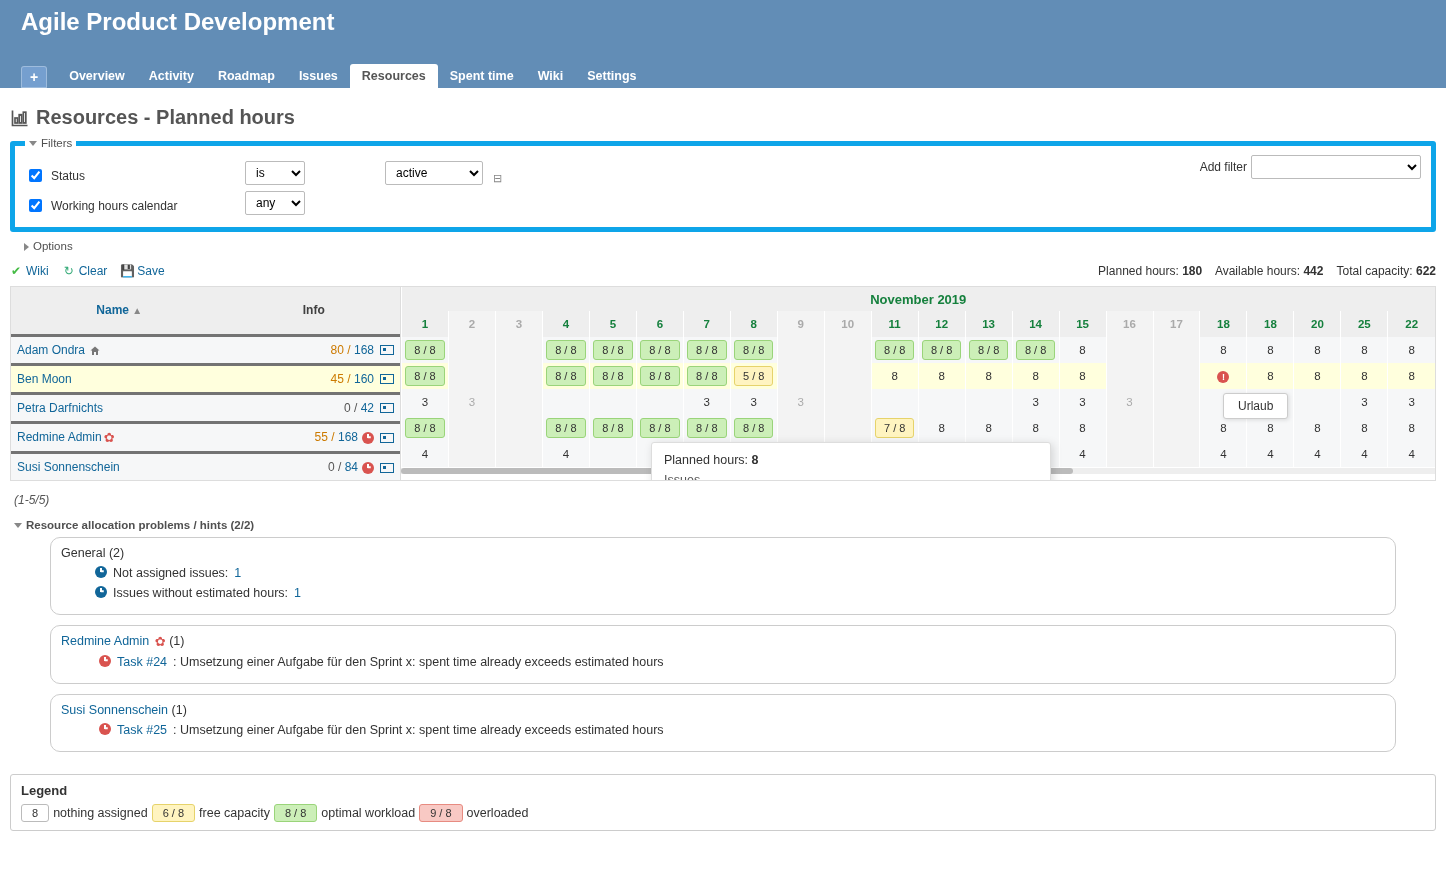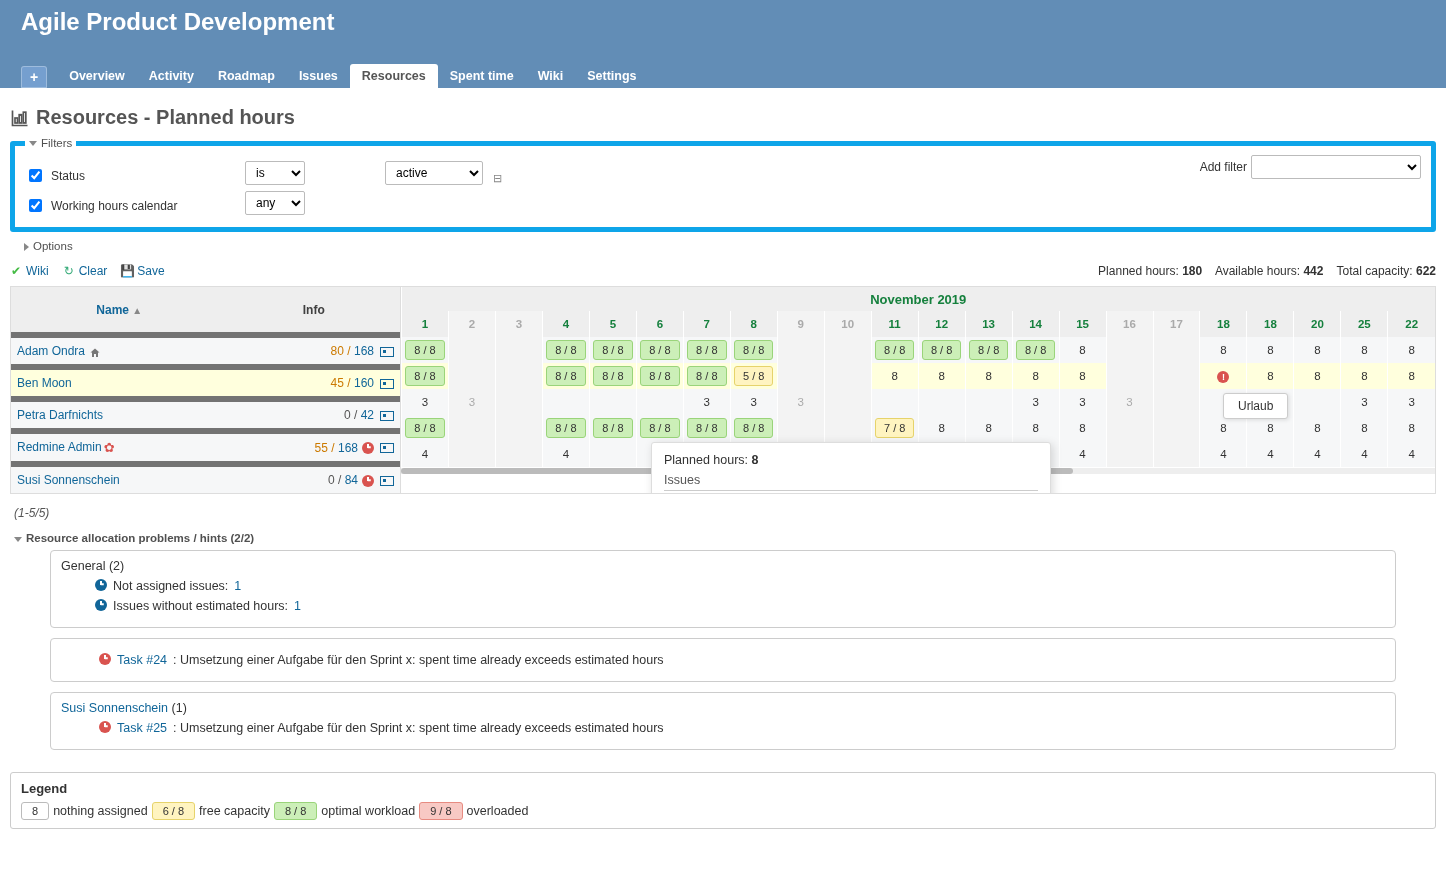--- a/index.html
+++ b/index.html
@@ -154,21 +154,21 @@
     font-weight: bold;
     text-align: center;
     height: 48px;
   }
   .left-table th .sort { font-size: 10px; color: #888; }
   .left-table td.name { color: #169; }
   .left-table td.info {
     text-align: right;
     white-space: nowrap;
   }
-  .left-table tbody tr { border-top: 6px solid #737373; background: #f6f7f8; height: 26px; }
+  .left-table tbody tr { border-top: 3px solid #737373; background: #f6f7f8; height: 26px; }
   .left-table tbody tr.highlight { background: #ffffdd; }
   .ratio { color: #cc7a00; }
   .ratio .avail { color: #169; }
   .ratio.zero { color: #555; }
   .card-icon {
     display: inline-block;
     width: 14px; height: 10px;
     border: 1px solid #169;
     vertical-align: middle;
     margin-left: 6px;
@@ -293,21 +293,21 @@
     padding-bottom: 3px;
     margin-bottom: 6px;
     color: #555;
   }
 
   .pag { margin: 12px 4px; color: #555; font-style: italic; }
 
   .hints-block legend { font-weight: bold; font-size: 13px; }
   .hint-box {
     border: 1px solid #ccc;
-    border-radius: 4px;
+    border-radius: 10px;
     margin: 6px 40px 10px 40px;
     padding: 8px 10px;
     font-size: 12.5px;
   }
   .hint-box .hint-title { margin-bottom: 6px; }
   .hint-box a { color: #169; text-decoration: none; }
   .hint-line {
     display: flex;
     align-items: flex-start;
     gap: 6px;
@@ -668,20 +668,25 @@
         <a href="#">1</a>
       </div>
       <div class="hint-line">
         <span class="clock-blue"></span>
         <span>Issues without estimated hours:</span>
         <a href="#">1</a>
       </div>
     </div>
 
     <div class="hint-box">
+      <div class="hint-title">
+        <a href="#">Redmine Admin</a>
+        <span class="gear-red">✿</span>
+        <span>(1)</span>
+      </div>
       <div class="hint-line">
         <span class="clock-red"></span>
         <a href="#">Task #24</a>
           <span>: Umsetzung einer Aufgabe für den Sprint x: spent time already exceeds estimated hours</span>
       </div>
     </div>
 
     <div class="hint-box">
       <div class="hint-title">
         <a href="#">Susi Sonnenschein</a>

